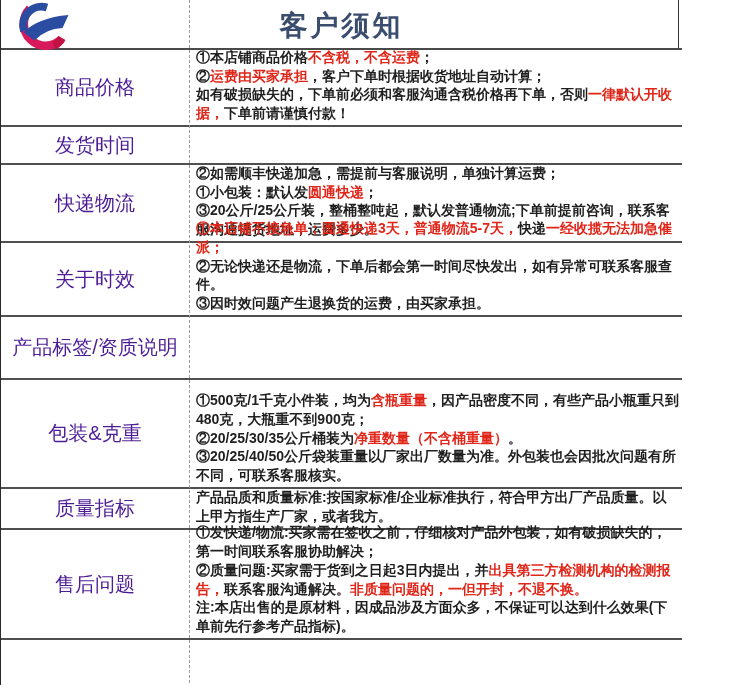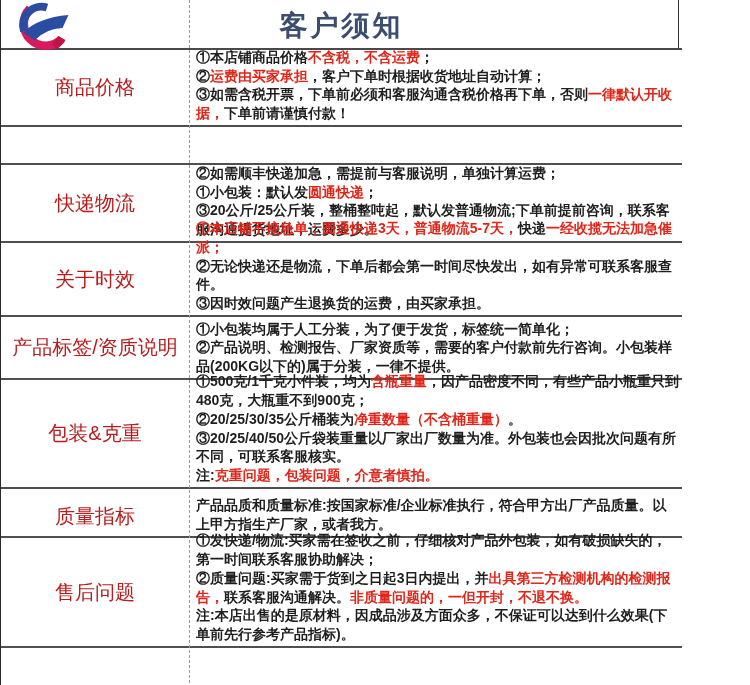--- a/index.html
+++ b/index.html
@@ -13,21 +13,21 @@
   .header { position:relative; width:100%; height:50px;
     border-bottom:2px solid #4a4a4a; }
   .header .right-edge { position:absolute; right:3px; top:0; height:48px; width:0;
     border-left:1px solid #333; }
   .logo { position:absolute; left:7px; top:1px; width:64px; height:52px; z-index:2; }
   .title { position:absolute; left:0; right:0; top:7px; text-align:center;
     font-size:28px; font-weight:bold; letter-spacing:3px; color:#3a4d6d; }
   .row { display:flex; width:100%; border-bottom:2px solid #4f4f4f; }
   .label-cell { width:188px; flex:0 0 188px; display:flex; align-items:center;
     justify-content:center; text-align:center; font-size:20px; font-weight:500;
-    color:#b91c1c; line-height:1.35; padding:0 10px; }
+    color:#4c1d95; line-height:1.35; padding:0 10px; }
   .content-cell { flex:1 1 auto; display:flex; align-items:flex-end;
     padding:2px 2px 2px 7px; }
   .content-inner { width:100%; }
   .tline { font-size:14px; font-weight:600; line-height:18.8px; color:#1f1f1f;
     word-break:break-all; }
   .seg-r { color:#e02519; }
   .seg-k { color:#1f1f1f; }
 </style>
 </head>
 <body>
@@ -46,25 +46,26 @@
     <div class="right-edge"></div>
   </div>
 
   <div id="rows">
       <div class="row" style="height: 77px;">
         <div class="label-cell">商品价格</div>
         <div class="content-cell">
           <div class="content-inner">
             <div class="tline"><span class="seg-k">①本店铺商品价格</span><span class="seg-r">不含税，不含运费</span><span class="seg-k">；</span></div>
             <div class="tline"><span class="seg-k">②</span><span class="seg-r">运费由买家承担</span><span class="seg-k">，客户下单时根据收货地址自动计算；</span></div>
-            <div class="tline"><span class="seg-k">③如需含税开票，下单前必须和客服沟通含税价格再下单，否则</span><span class="seg-r">一律默认开收据，</span><span class="seg-k">下单前请谨慎付款！</span></div>
+            <div class="tline"><span class="seg-k">如有破损缺失的，下单前必须和客服沟通含税价格再下单，否则</span><span class="seg-r">一律默认开收据，</span><span class="seg-k">下单前请谨慎付款！</span></div>
           </div>
         </div>
       </div>
       <div class="row" style="height: 38px;">
+        <div class="label-cell">发货时间</div>
       </div>
       <div class="row" style="height: 78px;">
         <div class="label-cell">快递物流</div>
         <div class="content-cell">
           <div class="content-inner">
             <div class="tline"><span class="seg-k">②如需顺丰快递加急，需提前与客服说明，单独计算运费；</span></div>
             <div class="tline"><span class="seg-k">①小包装：默认发</span><span class="seg-r">圆通快递</span><span class="seg-k">；</span></div>
             <div class="tline"><span class="seg-k">③20公斤/25公斤装，整桶整吨起，默认发普通物流;下单前提前咨询，联系客服沟通提货地址，运费多少。</span></div>
           </div>
         </div>
@@ -74,39 +75,32 @@
         <div class="content-cell">
           <div class="content-inner">
             <div class="tline"><span class="seg-r">①本店铺不接急单；圆通快递3天，普通物流5-7天，</span><span class="seg-k">快递</span><span class="seg-r">一经收揽无法加急催派；</span></div>
             <div class="tline"><span class="seg-k">②无论快递还是物流，下单后都会第一时间尽快发出，如有异常可联系客服查件。</span></div>
             <div class="tline"><span class="seg-k">③因时效问题产生退换货的运费，由买家承担。</span></div>
           </div>
         </div>
       </div>
       <div class="row" style="height: 63px;">
         <div class="label-cell">产品标签/资质说明</div>
-        <div class="content-cell">
-          <div class="content-inner">
-            <div class="tline"><span class="seg-k">①小包装均属于人工分装，为了便于发货，标签统一简单化；</span></div>
-            <div class="tline"><span class="seg-k">②产品说明、检测报告、厂家资质等，需要的客户付款前先行咨询。小包装样品(200KG以下的)属于分装，一律不提供。</span></div>
-          </div>
-        </div>
       </div>
       <div class="row" style="height: 109px;">
         <div class="label-cell">包装&amp;克重</div>
         <div class="content-cell">
           <div class="content-inner">
             <div class="tline"><span class="seg-k">①500克/1千克小件装，均为</span><span class="seg-r">含瓶重量</span><span class="seg-k">，因产品密度不同，有些产品小瓶重只到480克，大瓶重不到900克；</span></div>
             <div class="tline"><span class="seg-k">②20/25/30/35公斤桶装为</span><span class="seg-r">净重数量（不含桶重量）</span><span class="seg-k">。</span></div>
             <div class="tline"><span class="seg-k">③20/25/40/50公斤袋装重量以厂家出厂数量为准。外包装也会因批次问题有所不同，可联系客服核实。</span></div>
-            <div class="tline"><span class="seg-k">注:</span><span class="seg-r">克重问题，包装问题，介意者慎拍。</span></div>
           </div>
         </div>
       </div>
-      <div class="row" style="height: 41px; margin-top: 8px;">
+      <div class="row" style="height: 41px;">
         <div class="label-cell">质量指标</div>
         <div class="content-cell">
           <div class="content-inner">
             <div class="tline"><span class="seg-k">产品品质和质量标准:按国家标准/企业标准执行，符合甲方出厂产品质量。以上甲方指生产厂家，或者我方。</span></div>
           </div>
         </div>
       </div>
       <div class="row" style="height: 110px;">
         <div class="label-cell">售后问题</div>
         <div class="content-cell">

